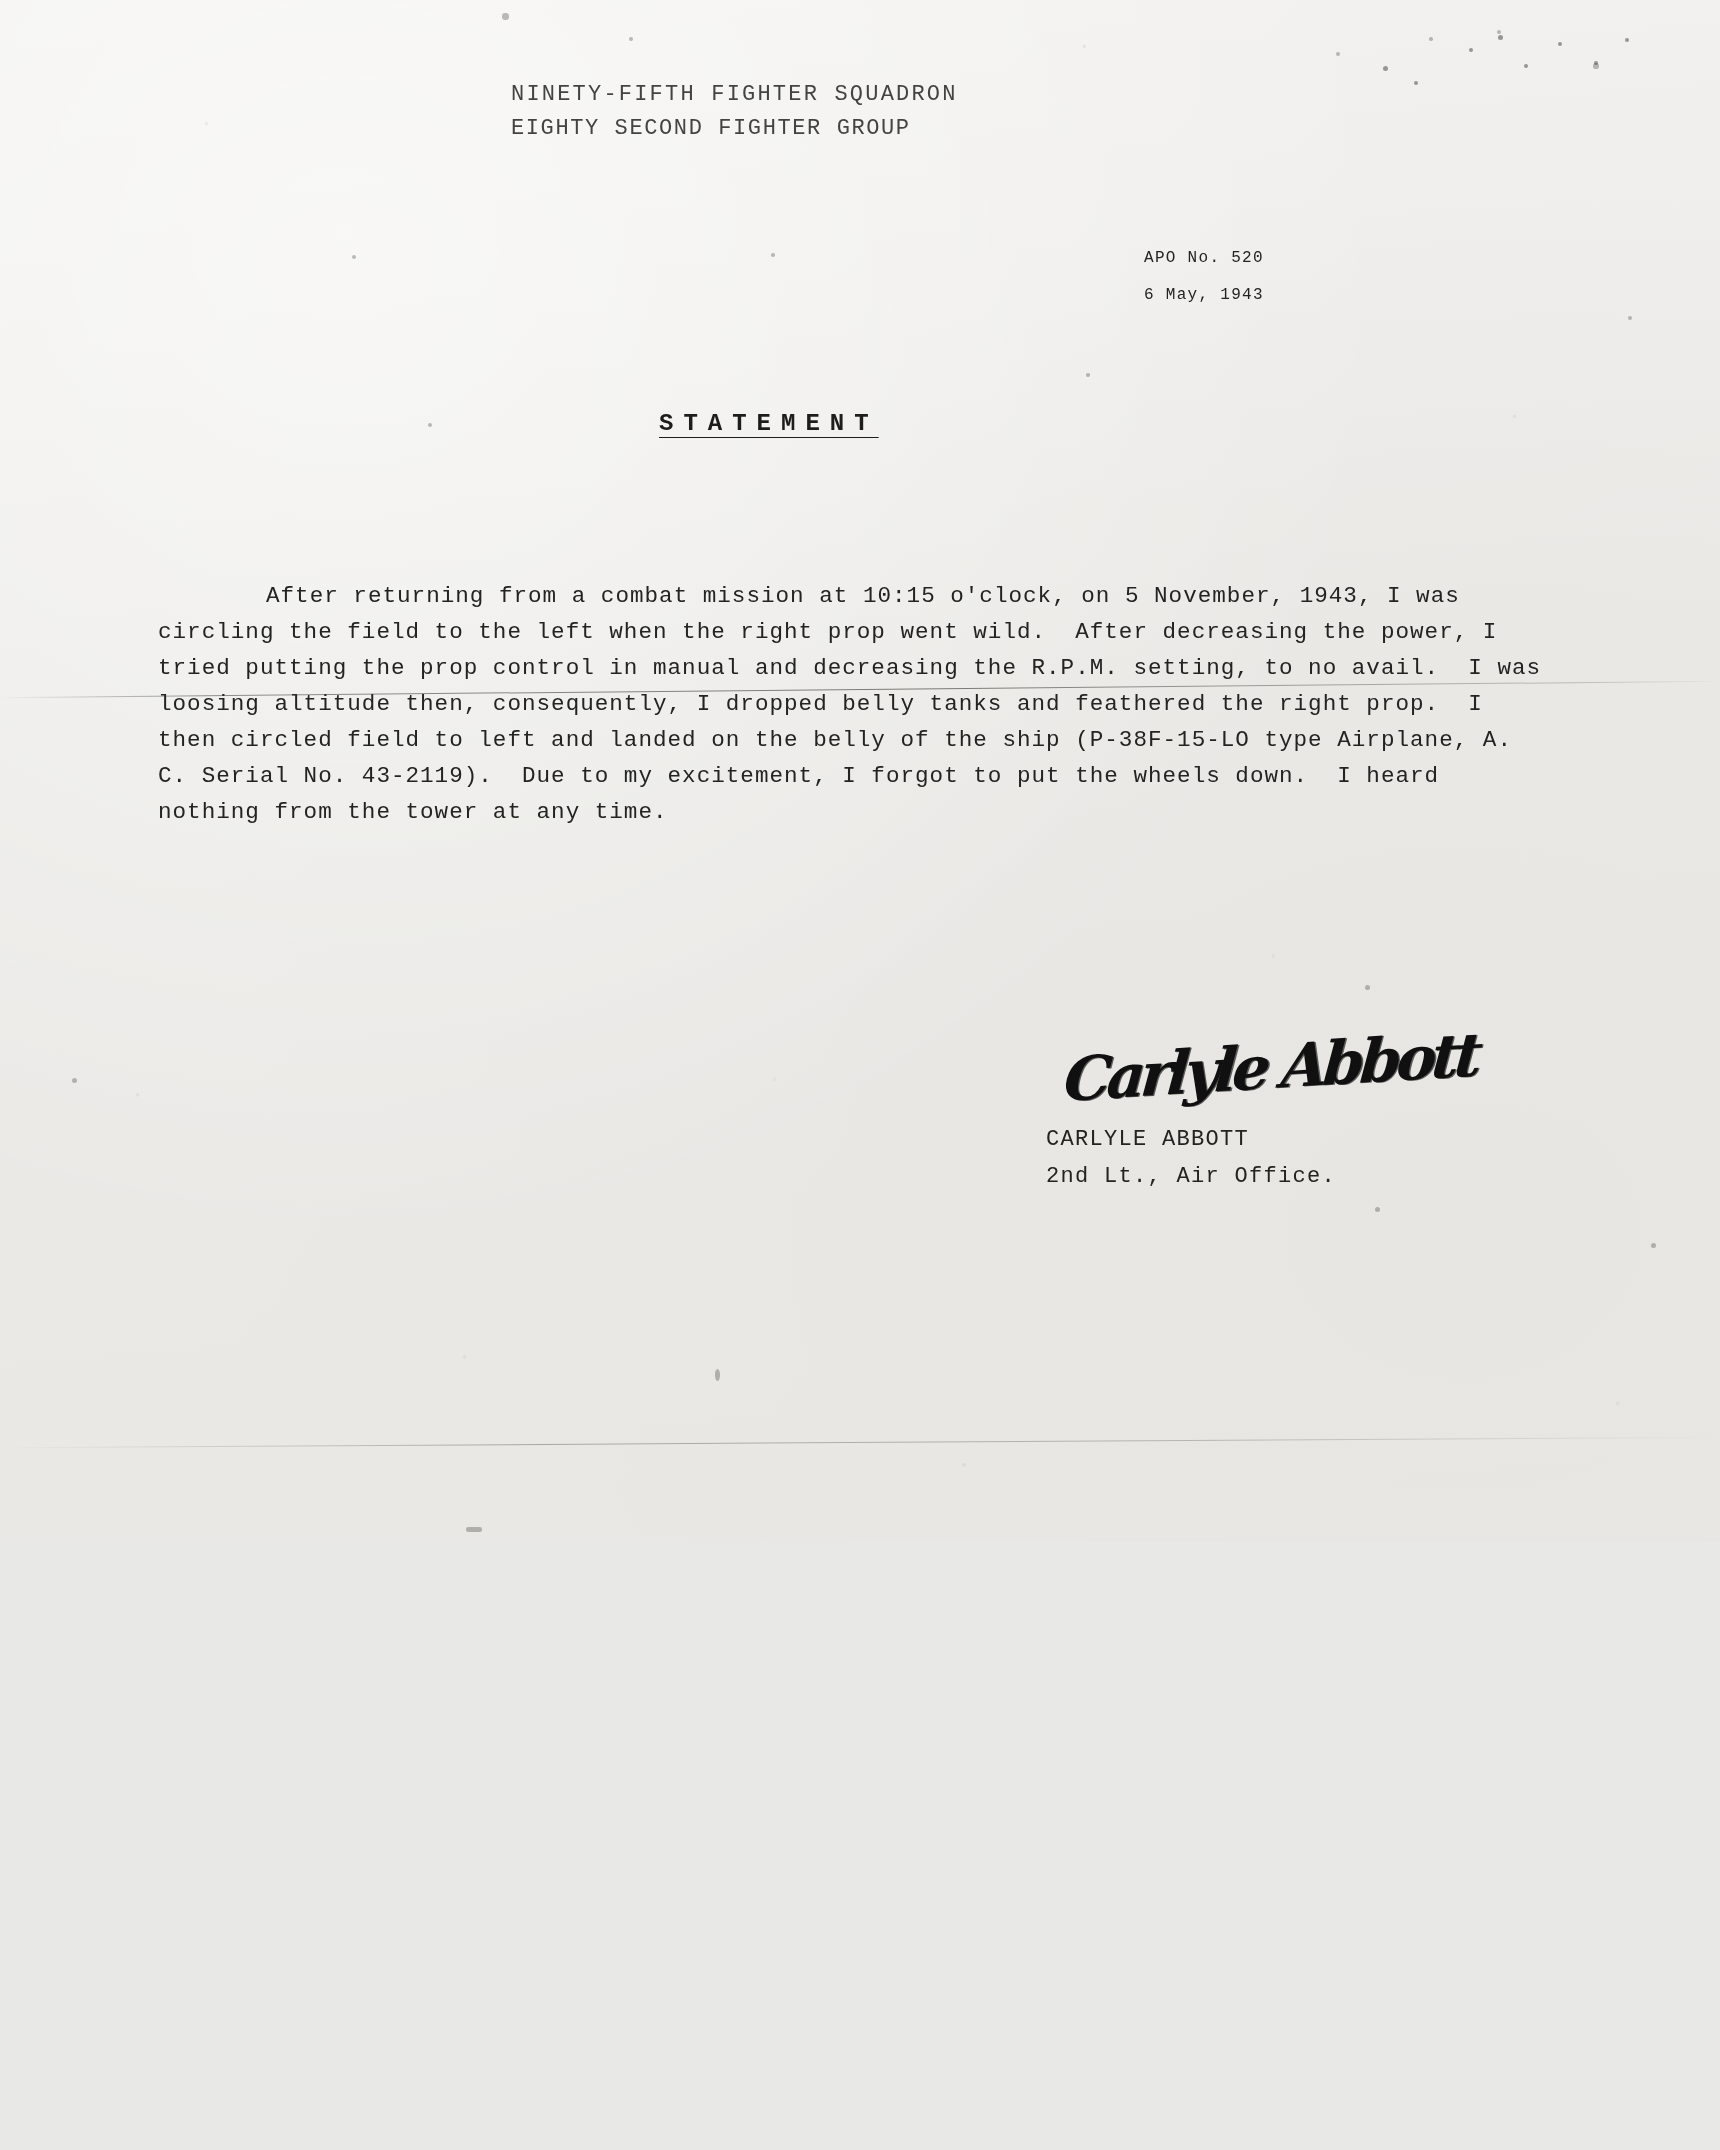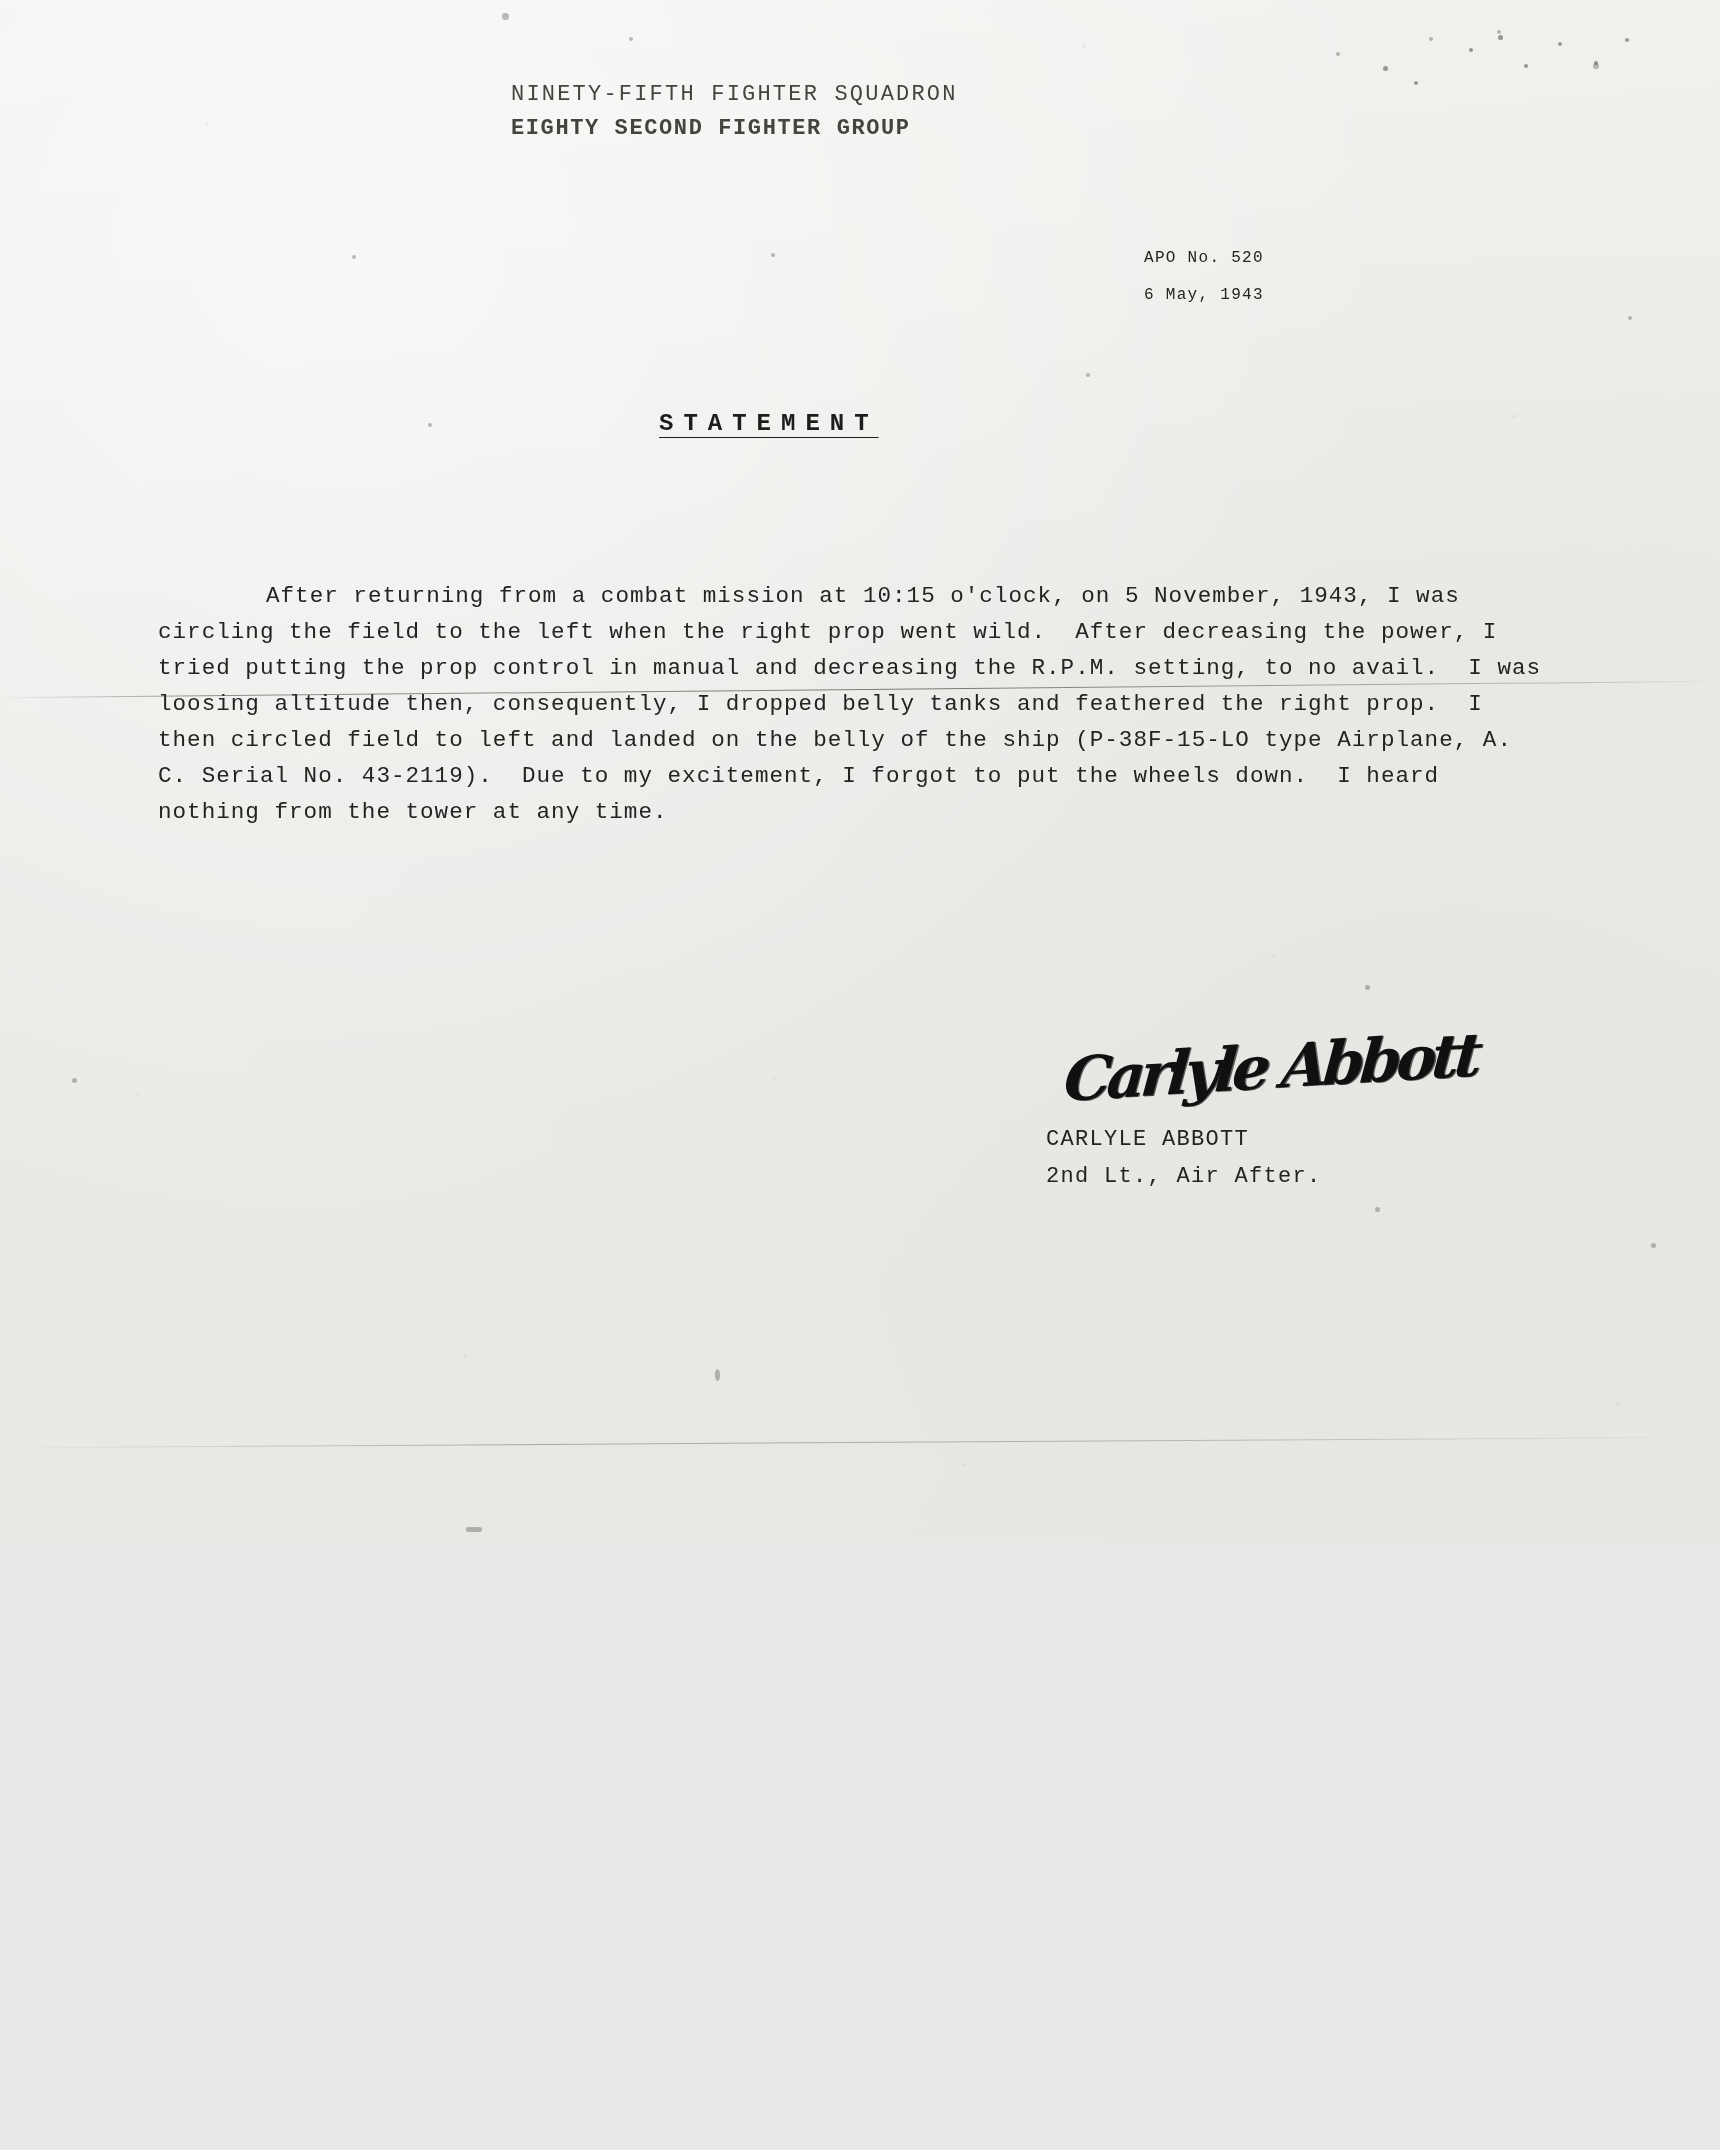--- a/index.html
+++ b/index.html
@@ -49,21 +49,21 @@
     position: absolute;
     left: 511px;
     top: 78px;
     font-size: 22px;
     line-height: 34px;
     letter-spacing: 1.1px;
     color: #2b2b28;
     opacity: 0.88;
   }
   .letterhead .l1 { letter-spacing: 2.2px; }
-  .letterhead .l2 { letter-spacing: 1.6px; font-weight: bold; }
+  .letterhead .l2 { letter-spacing: 1.6px; }
   .letterhead .l3 { letter-spacing: 0.7px; }
 
   .apo {
     position: absolute;
     left: 1144px;
     top: 240px;
     font-size: 16px;
     line-height: 37px;
     letter-spacing: 1.3px;
     color: #232320;
@@ -202,17 +202,17 @@
 
   <div class="body"><span class="indent"></span><span>After returning from a combat mission at 10:15 o'clock, on 5 November, 1943, I was circling the field to the left when the right prop went wild.  After decreasing the power, I tried putting the prop control in manual and decreasing the R.P.M. setting, to no avail.  I was loosing altitude then, consequently, I dropped belly tanks and feathered the right prop.  I then circled field to left and landed on the belly of the ship (P-38F-15-LO type Airplane, A. C. Serial No. 43-2119).  Due to my excitement, I forgot to put the wheels down.  I heard nothing from the tower at any time.</span></div>
 
   <div class="crease" style="left:0px; top:689px; width:1721px; transform: rotate(-0.55deg);"></div>
   <div class="dustline" style="left:0px; top:1442px; width:1721px; transform: rotate(-0.35deg);"></div>
 
   <div class="sig-script">Carlyle Abbott</div>
 
   <div class="sig-name">
     <div>CARLYLE ABBOTT</div>
-    <div>2nd Lt., Air After.</div>
+    <div>2nd Lt., Air Office.</div>
   </div>
 
 </div>
 
 
 </body></html>

